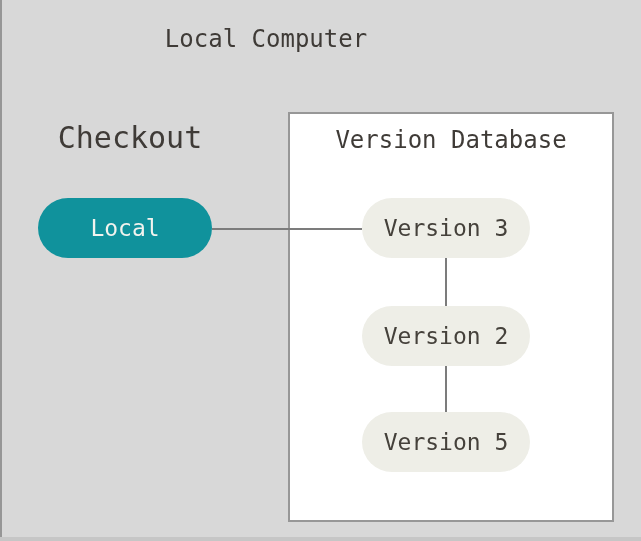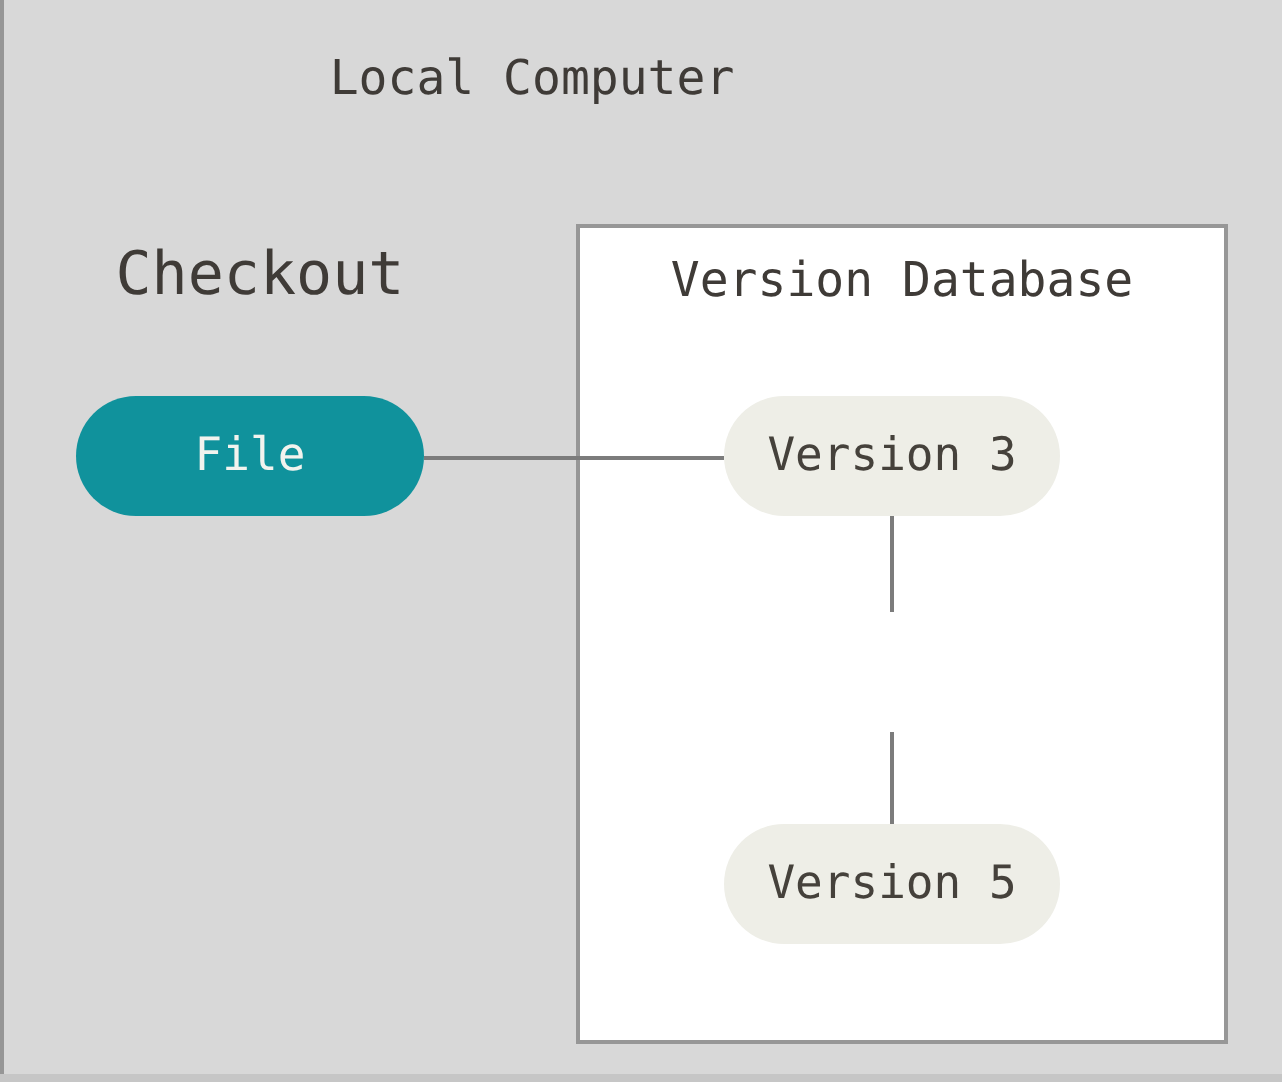--- a/index.html
+++ b/index.html
@@ -121,20 +121,21 @@
   <div class="checkout-label">Checkout</div>
 
   <div class="connector h" style="left:212px; top:228px; width:150px;"></div>
   <div class="connector v" style="left:445px; top:258px; height:48px;"></div>
   <div class="connector v" style="left:445px; top:366px; height:46px;"></div>
 
   <div class="vdb-box">
     <div class="vdb-title">Version Database</div>
   </div>
 
-  <div class="pill file">File</div>
+  <div class="pill file">Local</div>
 
   <div class="pill version v3">Version 3</div>
 
+  <div class="pill version v2">Version 2</div>
 
   <div class="pill version v1">Version 5</div>
 
 </div>
 
 </body></html>

